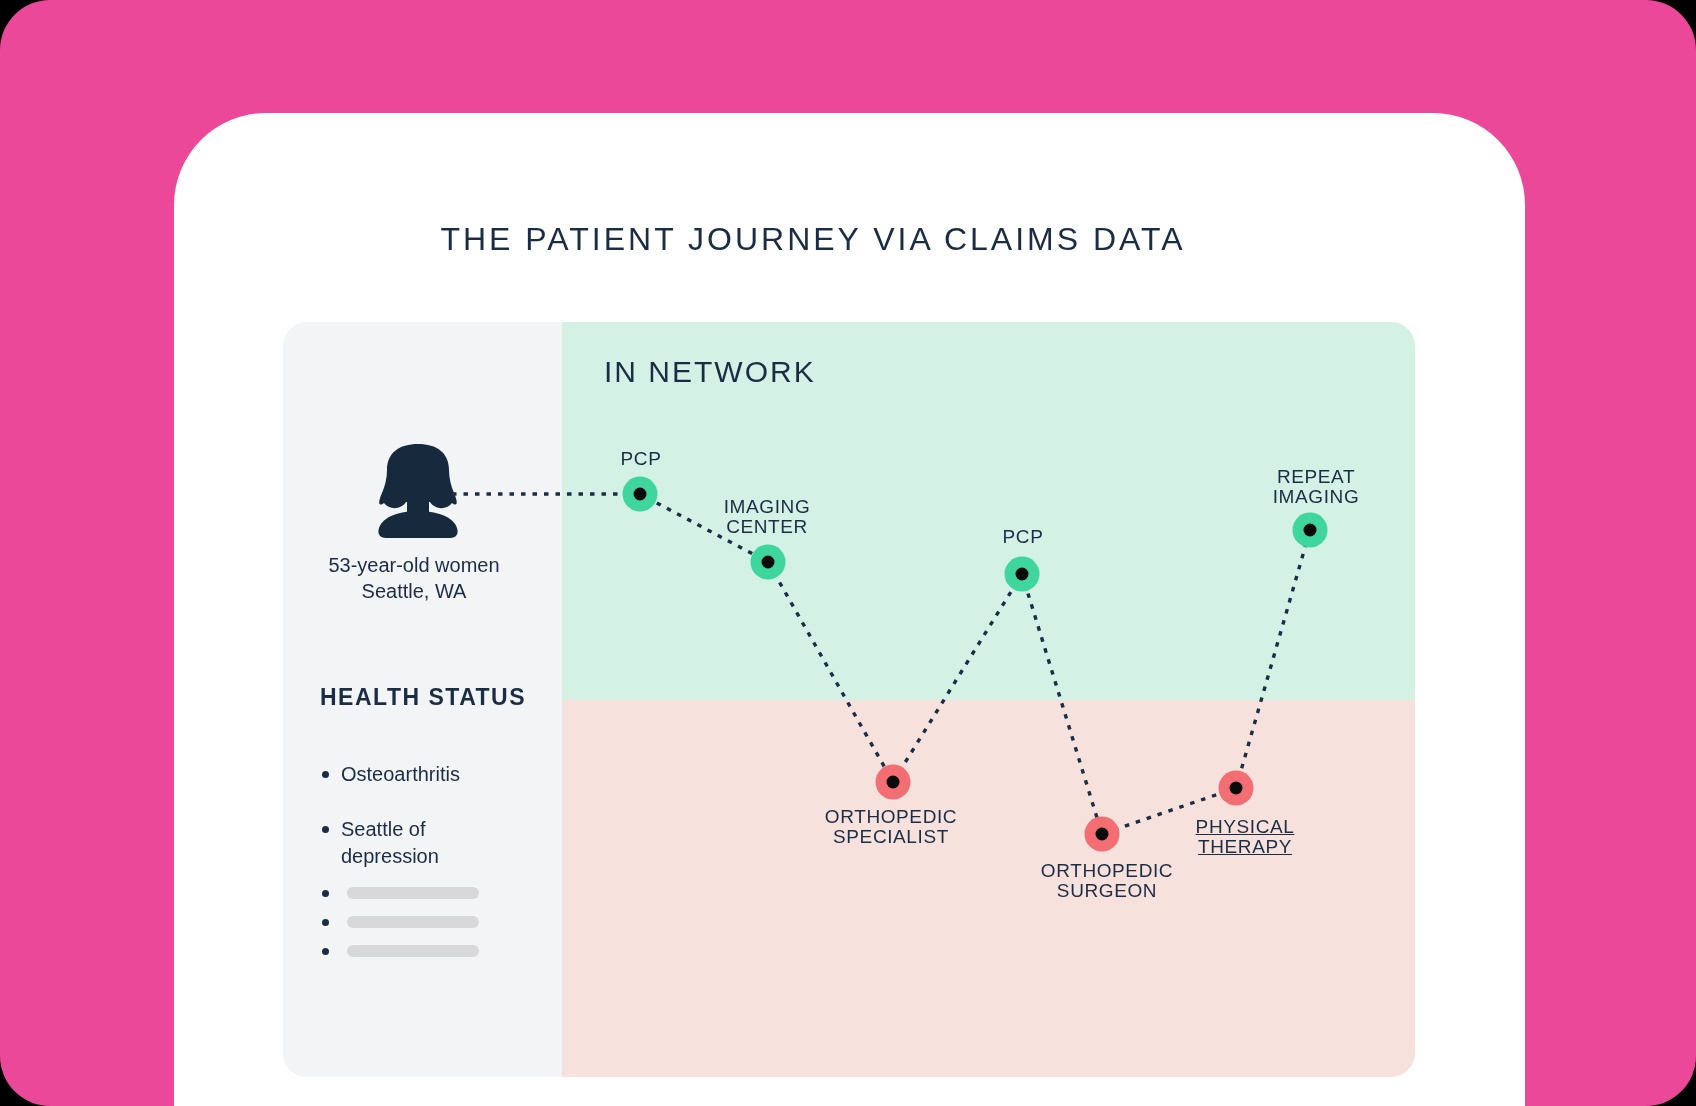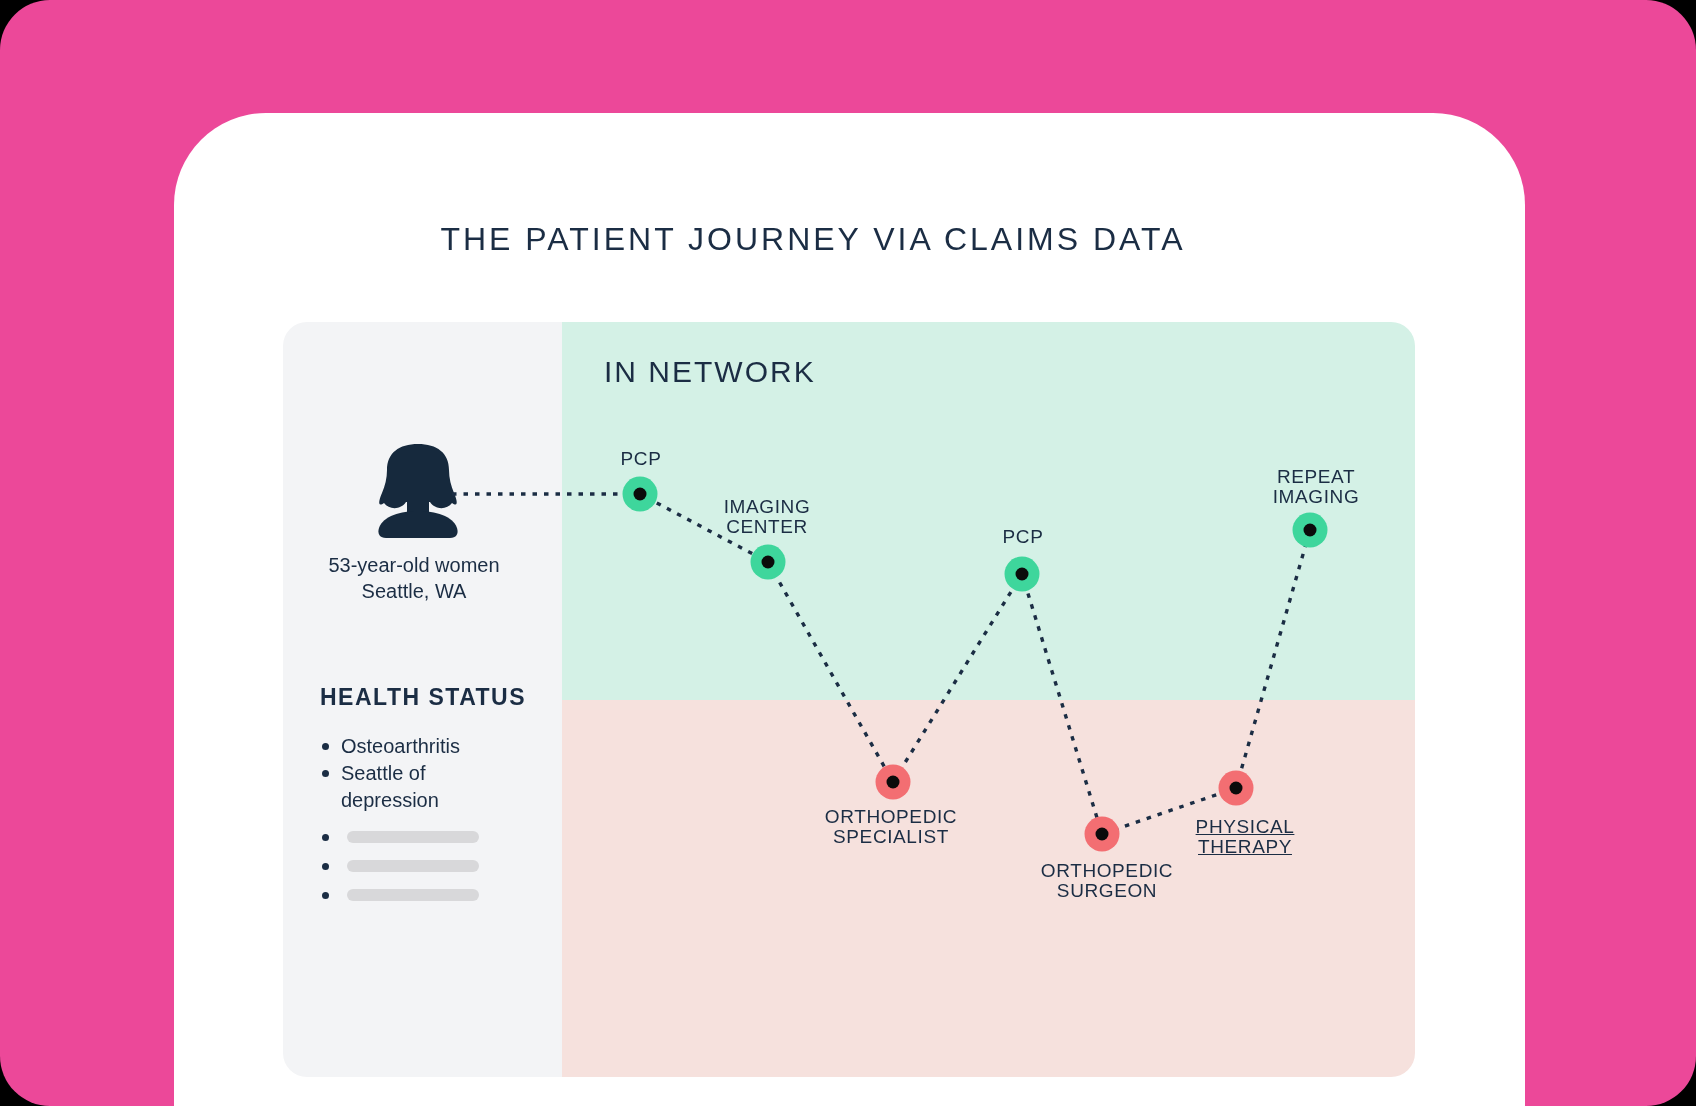--- a/index.html
+++ b/index.html
@@ -41,21 +41,21 @@
     font-size:20px;line-height:26px;text-align:center;white-space:nowrap;margin-left:15px;
   }
   .hs-heading{
     position:absolute;left:320px;top:684px;font-size:23px;font-weight:bold;
     letter-spacing:1.5px;white-space:nowrap;text-align:center;
   }
   .hs-list{
     position:absolute;left:320px;top:733px;width:170px;margin:0;padding:0;
     list-style:none;font-size:20px;line-height:27px;
   }
-  .hs-list li{display:flex;align-items:flex-start;}
+  .hs-list li{display:flex;align-items:flex-start;margin-top:28px;}
   .hs-list .dot{
     flex:0 0 auto;width:7px;height:7px;border-radius:50%;
     background:#1b2d44;margin:10px 12px 0 2px;
   }
   .hs-list li.redacted{align-items:center;margin-top:17px;}
   .hs-list li.redacted:first-of-type{margin-top:0;}
   .hs-list li.redacted .dot{margin-top:0;}
   .hs-list .bar{
     width:132px;height:12px;border-radius:6px;background:#d8d8da;margin-left:6px;
   }

